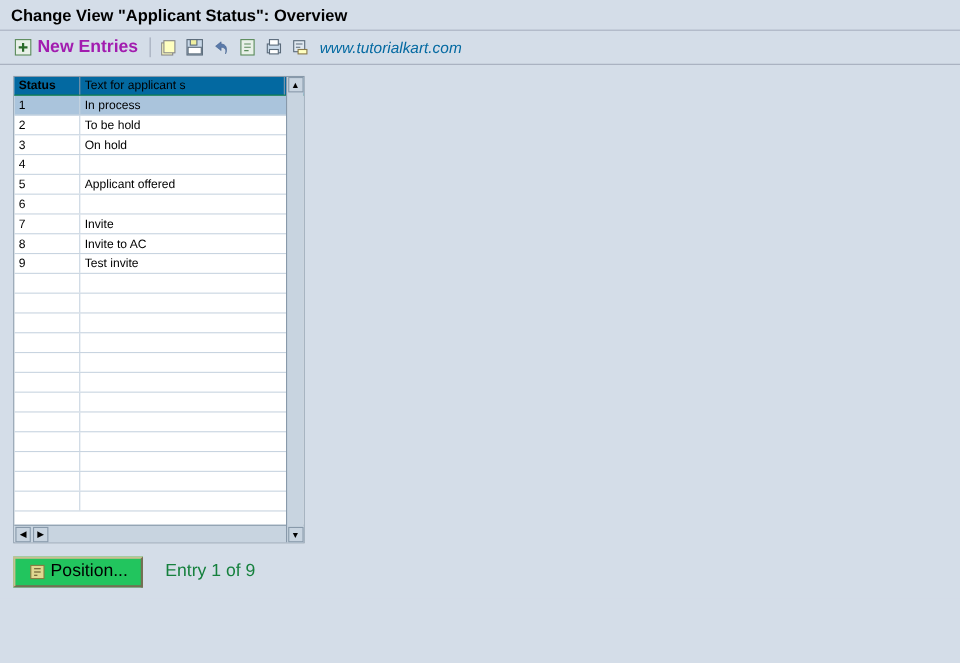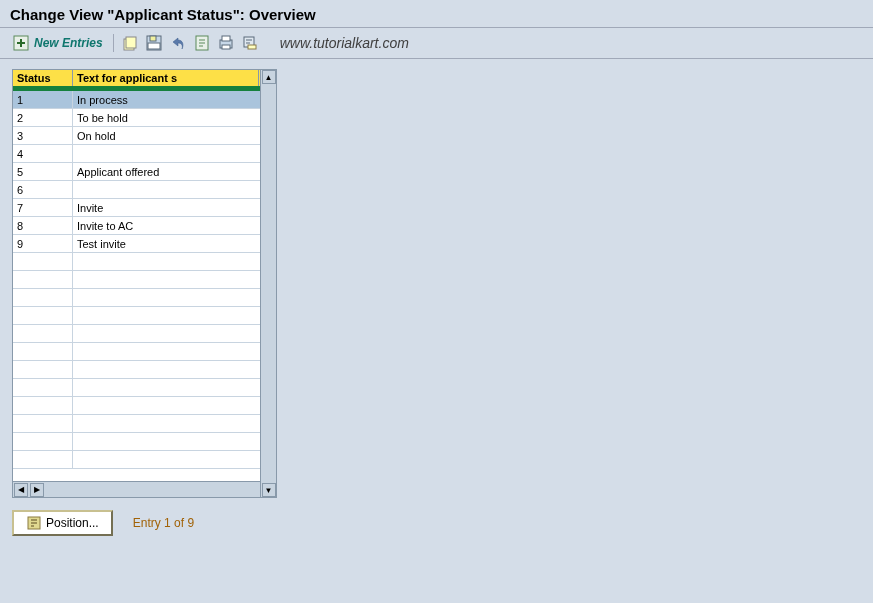--- a/index.html
+++ b/index.html
@@ -42,71 +42,70 @@
       cursor: pointer;
       padding: 1px;
     }
     .new-entries-btn {
       display: inline-flex;
       align-items: center;
       gap: 4px;
       background: none;
       border: none;
       cursor: pointer;
-      font-size: 12px;
+      font-size: 16px;
       font-weight: bold;
-      color: #0f766e;
+      color: #a21caf;
       padding: 2px 4px;
-      font-style: italic;
     }
     .separator {
       width: 1px;
       height: 18px;
       background-color: #a0a8b8;
       margin: 0 2px;
     }
     .watermark {
-      margin-left: 16px;
+      margin-left: 4px;
       font-size: 14px;
-      color: #404040;
+      color: #0369a1;
       font-style: italic;
     }
 
     
     .main-content {
       padding: 10px 12px;
       background-color: #d4dde8;
     }
 
     
     .table-container {
       width: 265px;
       border: 1px solid #8899aa;
       background-color: #fff;
       position: relative;
     }
 
     
     .table-header {
       display: flex;
-      background-color: #fde047;
-      border-bottom: 5px solid #15803d;
+      background-color: #0369a1;
+      border-bottom: 1px solid #15803d;
     }
     .col-status-header {
       width: 60px;
       min-width: 60px;
       padding: 2px 4px;
       font-weight: bold;
       border-right: 1px solid #8899aa;
       font-size: 11px;
     }
     .col-text-header {
       flex: 1;
       padding: 2px 4px;
-      font-weight: bold;
+      font-weight: normal;
       font-size: 11px;
     }
     .col-icon-header {
       width: 18px;
       min-width: 18px;
       border-left: 1px solid #8899aa;
       display: flex;
       align-items: center;
       justify-content: center;
       cursor: pointer;
@@ -220,29 +219,29 @@
     .bottom-bar {
       margin-top: 12px;
       display: flex;
       align-items: center;
       gap: 20px;
     }
     .position-btn {
       display: inline-flex;
       align-items: center;
       gap: 4px;
-      background-color: #ffffff;
+      background-color: #22c55e;
       border: 2px outset #c8c090;
       cursor: pointer;
       padding: 3px 12px;
-      font-size: 12px;
+      font-size: 16px;
     }
     .entry-info {
-      font-size: 12px;
-      color: #a16207;
+      font-size: 16px;
+      color: #15803d;
     }
   </style>
 </head>
 <body>
 
 <div class="title-bar">
   <h1>Change View "Applicant Status": Overview</h1>
 </div>
 
 <div class="toolbar">

